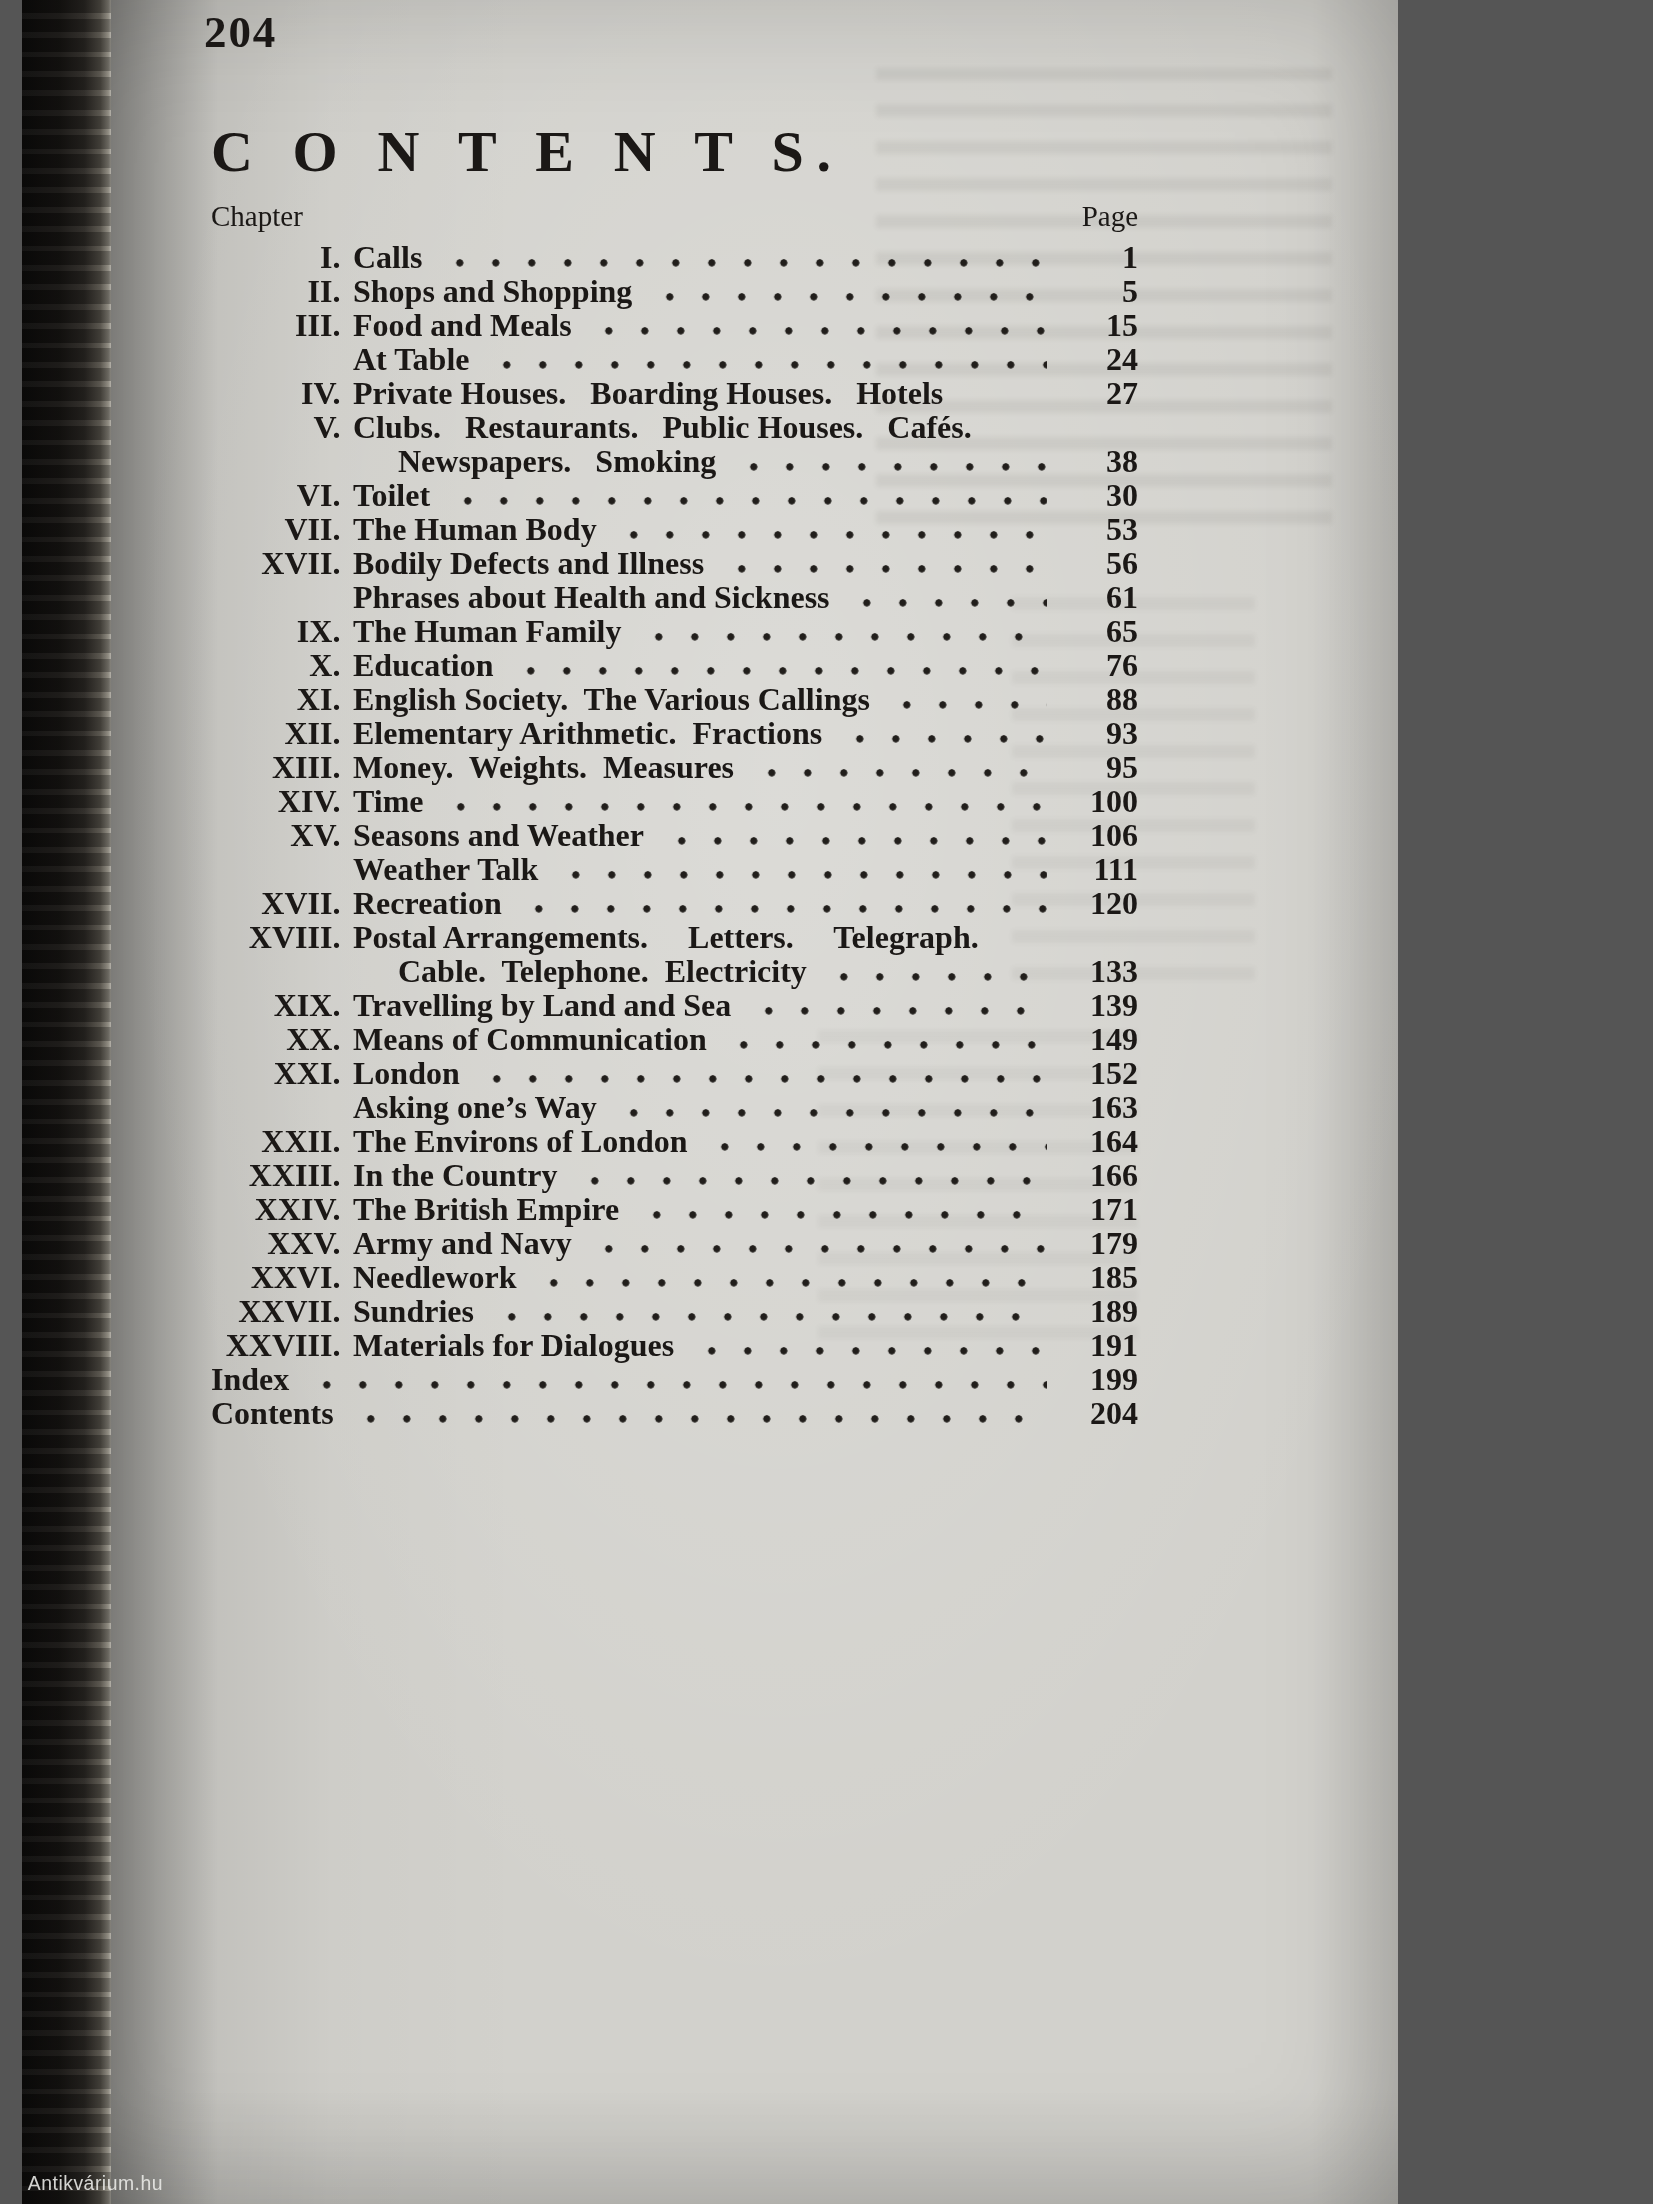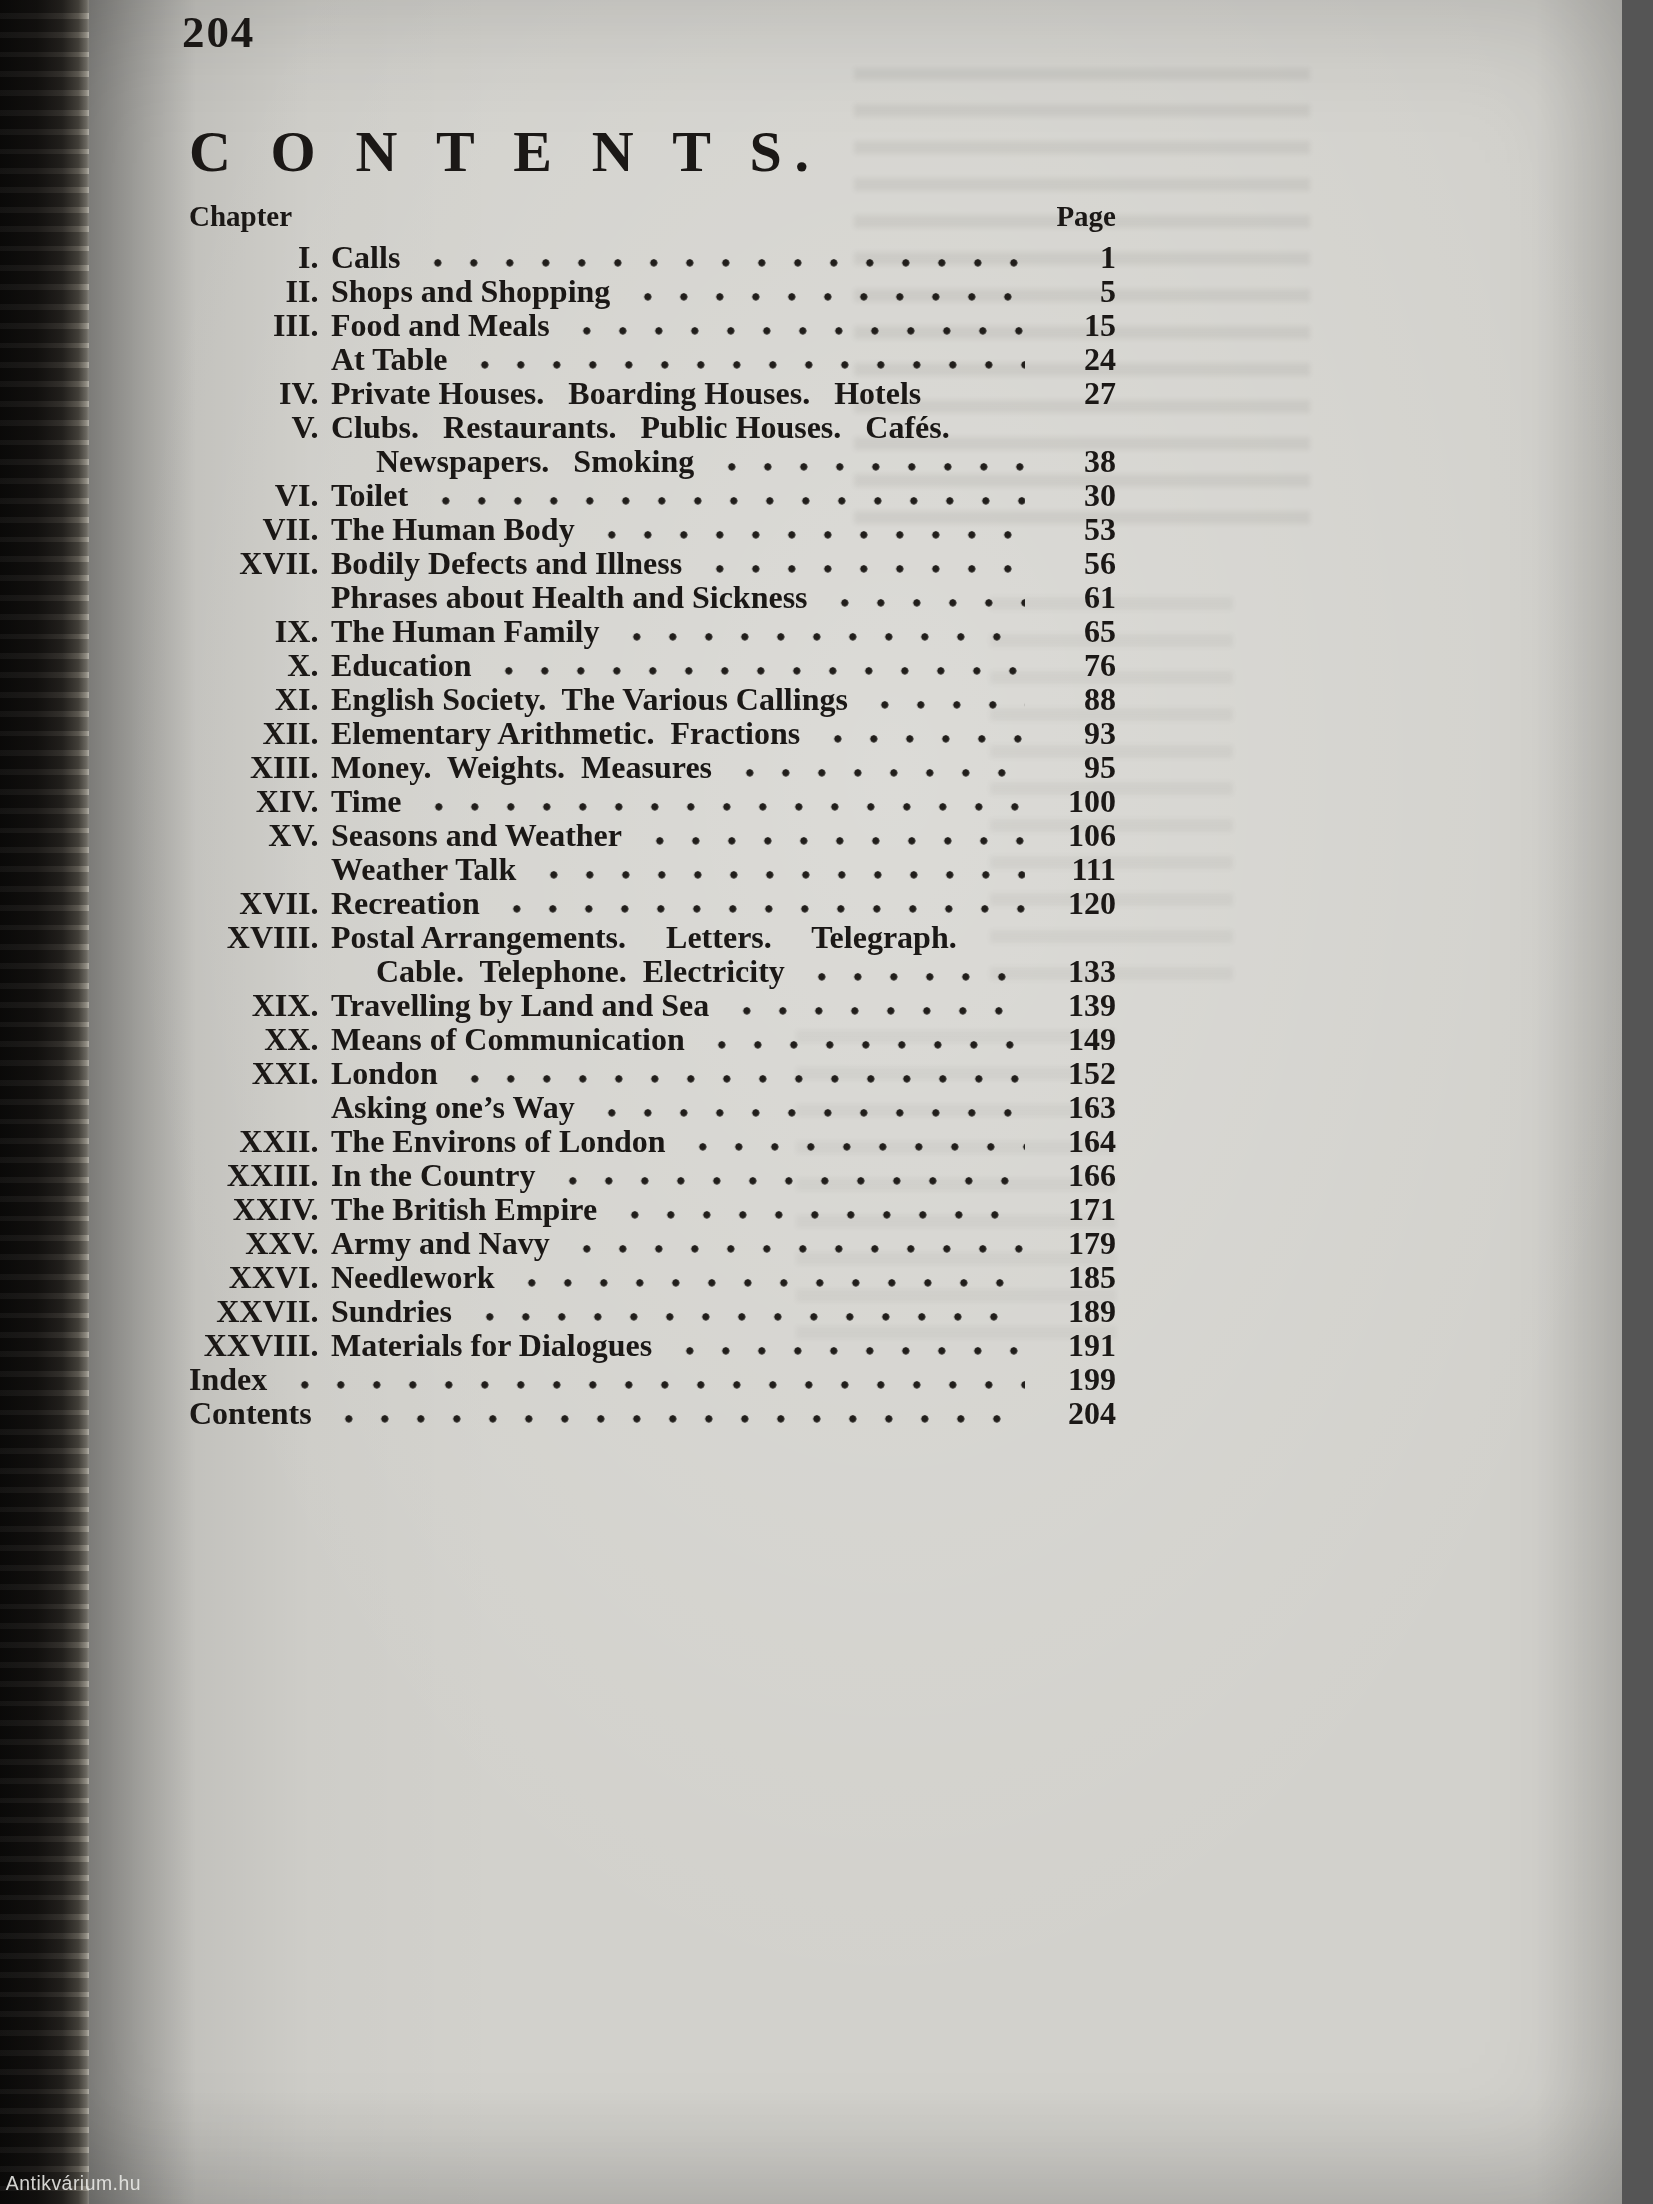--- a/index.html
+++ b/index.html
@@ -1,29 +1,30 @@
 <!DOCTYPE html>
 <html><head>
 <meta charset="utf-8">
 <style>
   html, body { margin: 0; padding: 0; background: #555; }
   .scan {
     position: relative;
-    width: 1622px;
+    width: 1376px;
     height: 2205px;
     overflow: hidden;
     font-family: "Liberation Serif", "DejaVu Serif", serif;
     color: #1b1816;
     background:
       radial-gradient(ellipse at 55% 35%, rgba(255,255,255,0.22), rgba(255,255,255,0) 62%),
       linear-gradient(90deg, rgba(0,0,0,0.22) 0px, rgba(0,0,0,0.10) 136px, rgba(0,0,0,0.02) 311px, rgba(0,0,0,0) 505px),
       linear-gradient(270deg, rgba(0,0,0,0.10) 0px, rgba(0,0,0,0) 87px),
       linear-gradient(0deg, rgba(0,0,0,0.08) 0px, rgba(0,0,0,0) 116px),
       #d2d1cc;
     box-shadow: inset 0 0 136px rgba(0,0,0,0.18);
+    margin-left: 22px;
   }
   
   .spine {
     position: absolute; left: 0; top: 0; bottom: 0; width: 89px;
     background:
       repeating-linear-gradient(0deg, rgba(0,0,0,0.25) 0 13.6px, rgba(255,255,255,0.03) 13.6px 19.4px),
       linear-gradient(90deg, #0d0c0b 0%, #171513 42%, #2c2925 70%, #56524a 88%, #8d897f 97%, #b3b0a7 100%);
   }
   .spine-shadow {
     position: absolute; left: 89px; top: 0; bottom: 0; width: 107px;
@@ -44,21 +45,21 @@
     position: absolute; left: 182px; top: 5.8px;
     font-size: 45px; font-weight: 700; letter-spacing: 1.9px;
   }
   .toc-title {
     position: absolute; left: 189px; top: 118px; width: 927px;
     font-size: 58px; font-weight: 700; letter-spacing: 12.6px;
   }
   .cols {
     position: absolute; left: 189px; top: 200px; width: 927px;
     display: flex; justify-content: space-between;
-    font-size: 29px; font-weight: 700;
+    font-size: 29px; font-weight: 400;
   }
   .toc {
     position: absolute; left: 189px; top: 240px; width: 927px;
   }
   .row {
     display: flex; align-items: baseline;
     height: 34px; line-height: 34px;
     font-size: 32px; font-weight: 700;
   }
   .num {

